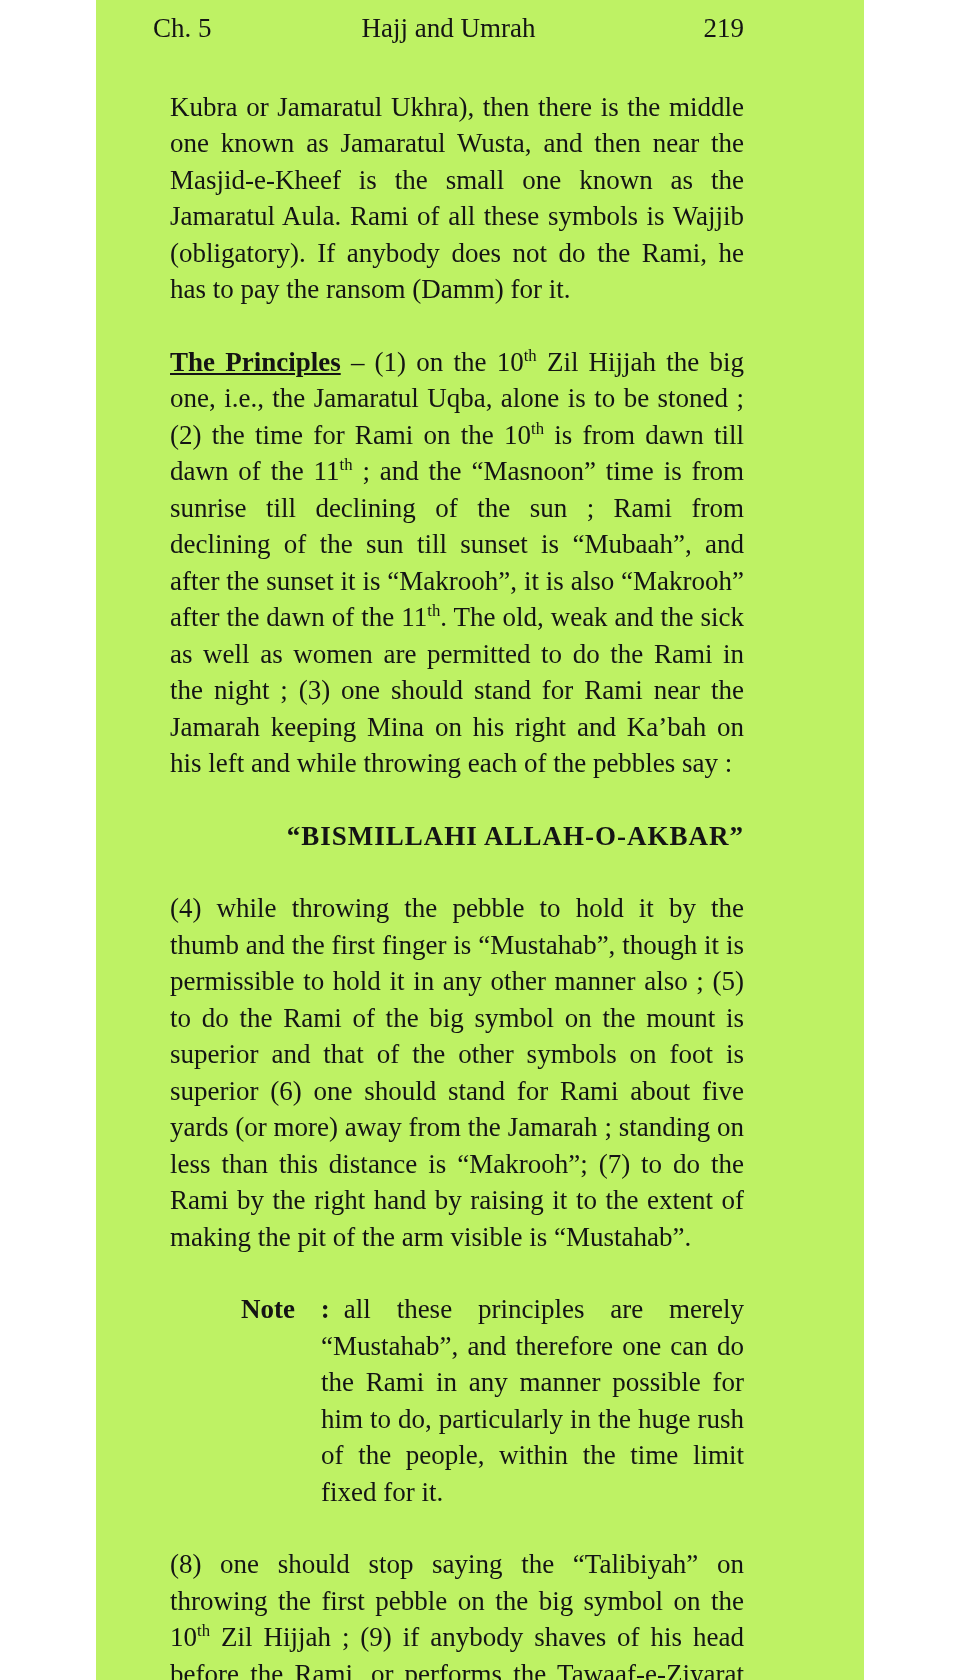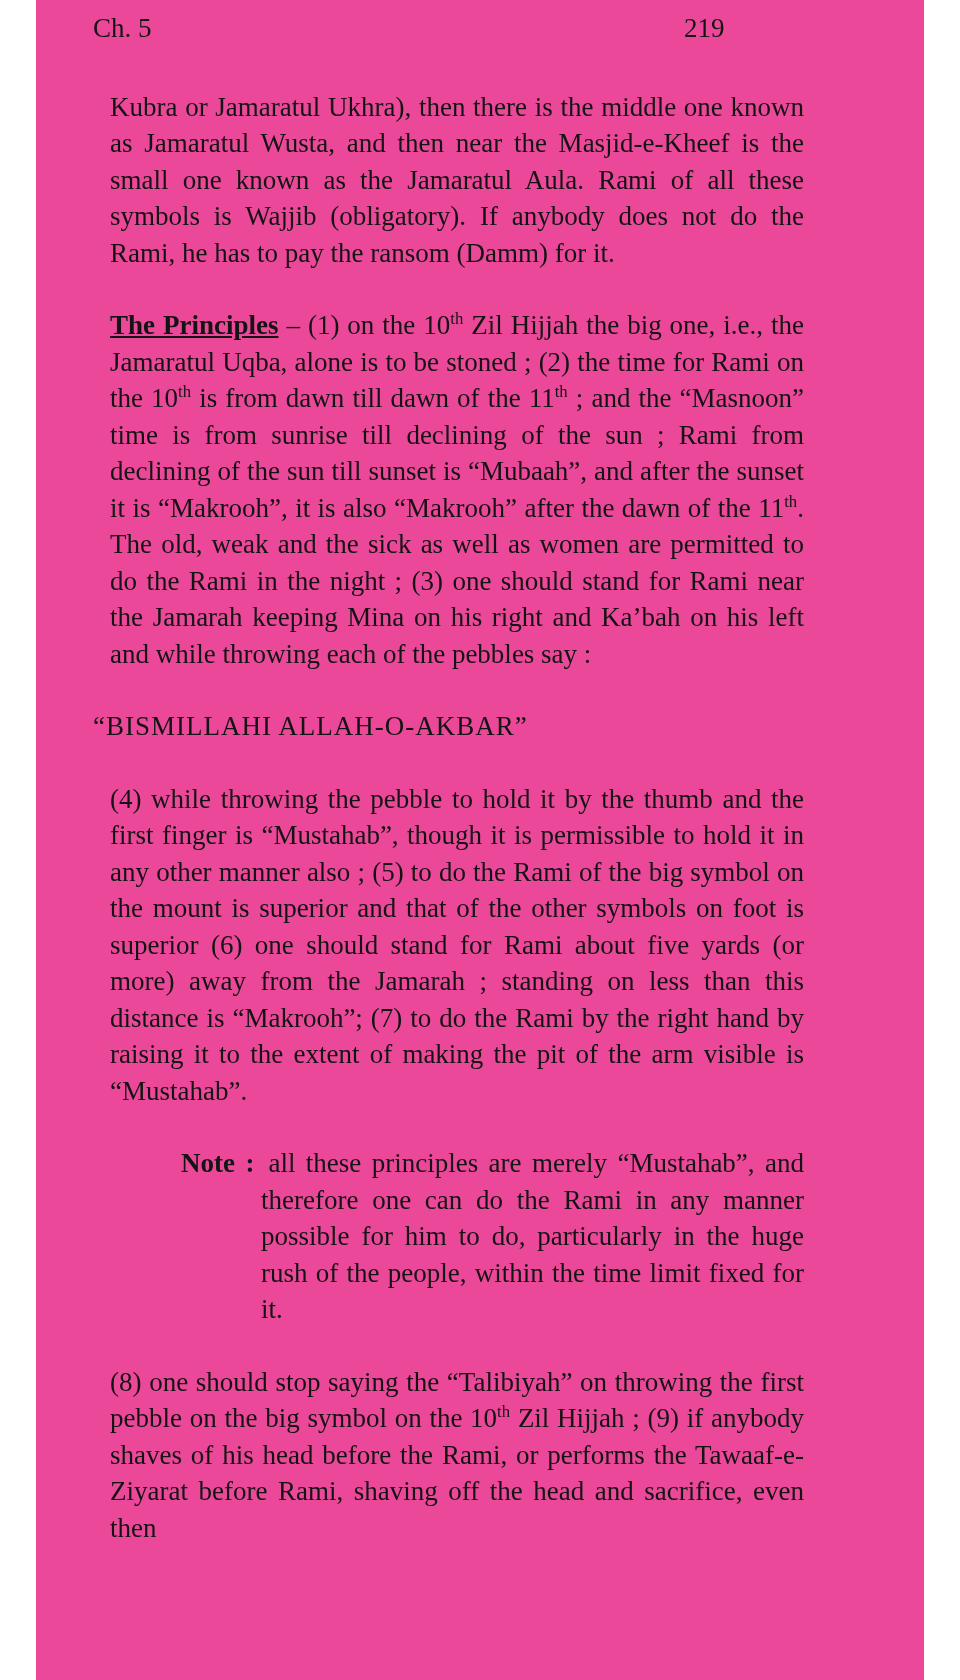--- a/index.html
+++ b/index.html
@@ -2,49 +2,50 @@
 <html><head>
 <meta charset="utf-8">
 <style>
   html, body {
     margin: 0;
     padding: 0;
     background: #ffffff;
   }
   .page {
     position: relative;
-    width: 888px;
+    width: 768px;
     height: 1680px;
     margin: 0 auto;
-    background: #ec4899;
+    background: #bef264;
     color: #141414;
     font-family: "Liberation Serif", "DejaVu Serif", serif;
     font-size: 27px;
     line-height: 36.5px;
     box-sizing: border-box;
     padding: 10px 120px 0 57px;
     overflow: hidden;
   }
   .page-header {
     display: flex;
     justify-content: space-between;
     align-items: baseline;
     margin-bottom: 42px;
   }
   .page-header .hdr-left  { text-align: left;  min-width: 120px; }
   .page-header .hdr-mid   { text-align: center; flex: 1; }
-  .page-header .hdr-right { text-align: left; min-width: 120px; }
+  .page-header .hdr-right { text-align: right; min-width: 120px; }
   p.body-para {
     margin: 0 0 36px 17px;
     text-align: justify;
   }
   p.centered-line {
     margin: 0 0 36px 0;
-    text-align: left;
+    text-align: right;
     letter-spacing: 1px;
+    font-weight: bold;
   }
   b, .bold { font-weight: bold; text-decoration: underline; }
   sup {
     font-size: 0.62em;
     line-height: 0;
     vertical-align: super;
   }
   .note-block {
     margin: 0 0 36px 88px;
     padding-left: 80px;
@@ -56,20 +57,21 @@
     padding-right: 14px;
   }
 </style>
 </head>
 <body>
 
 <div class="page">
 
   <header class="page-header">
     <span class="hdr-left">Ch. 5</span>
+    <span class="hdr-mid">Hajj and Umrah</span>
     <span class="hdr-right">219</span>
   </header>
 
   <main>
 
     <p class="body-para">Kubra or Jamaratul Ukhra), then there is the middle one known as Jamaratul Wusta, and then near the Masjid-e-Kheef is the small one known as the Jamaratul Aula. Rami of all these symbols is Wajjib (obligatory). If anybody does not do the Rami, he has to pay the ransom (Damm) for it.</p>
 
     <p class="body-para"><b>The Principles</b><span> – (1) on the 10</span><sup>th</sup><span> Zil Hijjah the big one, i.e., the Jamaratul Uqba, alone is to be stoned ; (2) the time for Rami on the 10</span><sup>th</sup><span> is from dawn till dawn of the 11</span><sup>th</sup><span> ; and the “Masnoon” time is from sunrise till declining of the sun ; Rami from declining of the sun till sunset is “Mubaah”, and after the sunset it is “Makrooh”, it is also “Makrooh” after the dawn of the 11</span><sup>th</sup><span>. The old, weak and the sick as well as women are permitted to do the Rami in the night ; (3) one should stand for Rami near the Jamarah keeping Mina on his right and Ka’bah on his left and while throwing each of the pebbles say :</span></p>
 
     <p class="centered-line">“BISMILLAHI ALLAH-O-AKBAR”</p>

